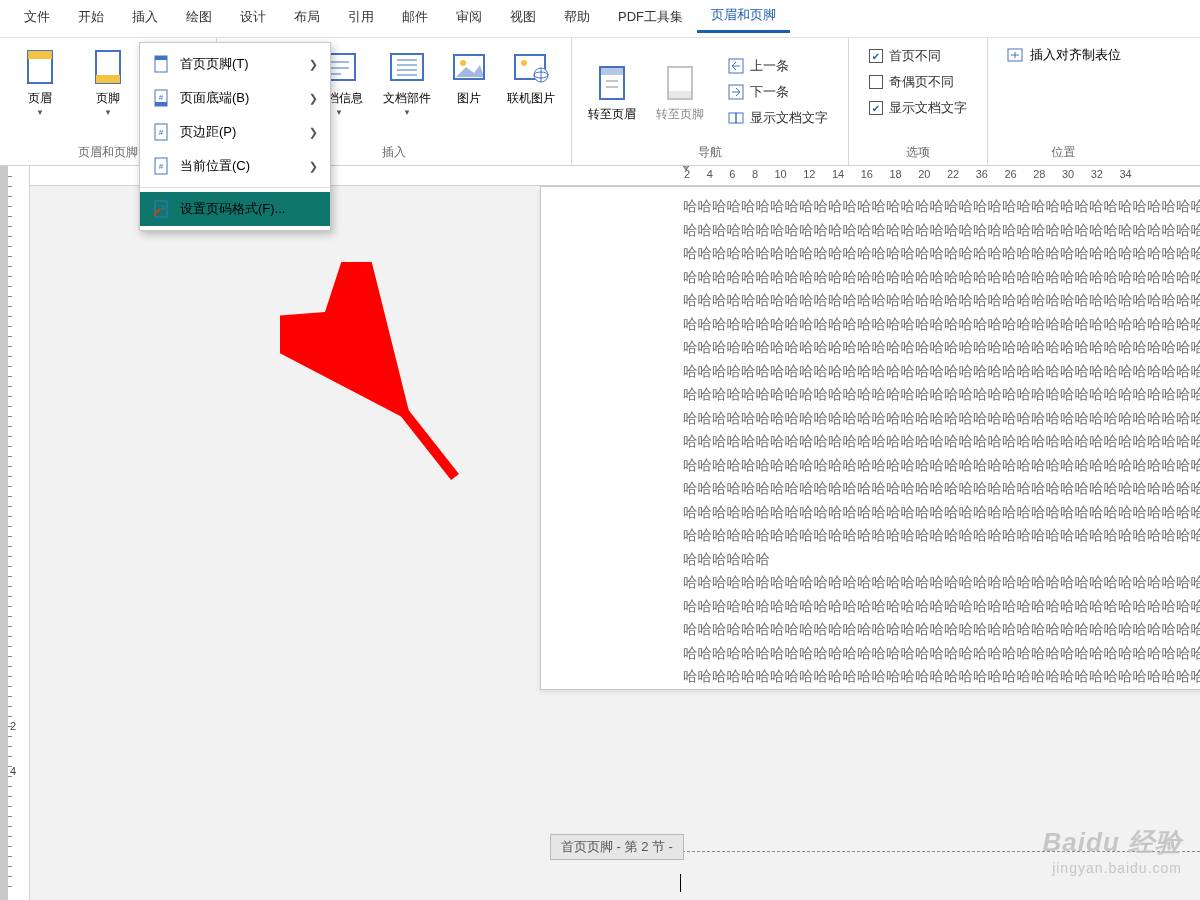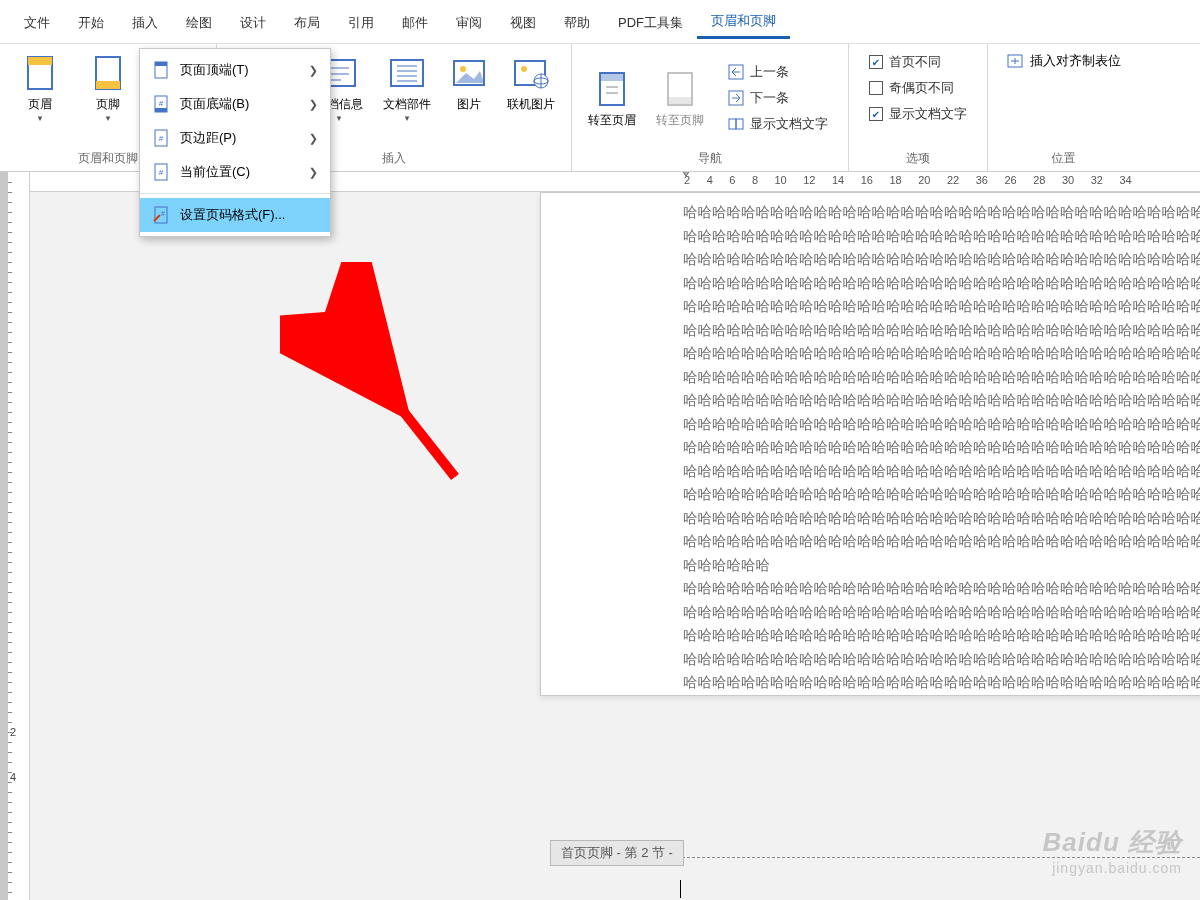--- a/index.html
+++ b/index.html
@@ -1,17 +1,17 @@
 <!DOCTYPE html>
 <html><head>
 <meta charset="utf-8">
 <style>
 * { box-sizing: border-box; margin: 0; padding: 0; }
 body { font-family: "Microsoft YaHei", "Segoe UI", sans-serif; font-size: 13px; background: #fff; overflow: hidden; width:1200px; height:900px; position:relative;}
-.menubar { display:flex; align-items:center; padding: 6px 10px 4px; border-bottom:1px solid #e0e0e0; gap:0; }
+.menubar { display:flex; align-items:center; padding: 0 10px 4px; border-bottom:1px solid #e0e0e0; gap:0; }
 .menubar .tab { padding: 6px 14px; color:#333; cursor:pointer; }
 .menubar .tab.active { color:#1a5fb4; border-bottom: 3px solid #1a5fb4; font-weight:500;}
 .ribbon { display:flex; border-bottom:1px solid #d0d0d0; background:#fff; height:128px; }
 .rgroup { display:flex; flex-direction:column; align-items:center; border-right:1px solid #d8d8d8; padding: 4px 8px 2px; }
 .rgroup .btns { display:flex; align-items:flex-start; gap:4px; flex:1;}
 .bigbtn { display:flex; flex-direction:column; align-items:center; justify-content:flex-start; width:64px; padding:4px 2px; gap:4px; cursor:pointer; border:1px solid transparent; border-radius:3px;}
 .bigbtn.pressed { background:#e6ecf2; border-color:#a9c4e6; }
 .bigbtn .ico { width:40px; height:40px; display:flex; align-items:center; justify-content:center;}
 .bigbtn .lbl { font-size:12px; text-align:left; line-height:14px; }
 .bigbtn .drop { font-size:9px; color:#555; line-height:6px;}
@@ -29,21 +29,21 @@
 .hruler { position:absolute; top:0; left:0; right:0; height:20px; background:#fff; border-bottom:1px solid #d0d0d0; font-size:10px; color:#555; z-index:1;}
 .hruler .nums { position:absolute; left:654px; top:2px; display:flex; gap:16.5px; font-size:11px;}
 .content { flex:1; position:relative; overflow:hidden;}
 .page { position:absolute; left:510px; top:20px; width:900px; background:#fff; border:1px solid #c8c8c8; box-shadow:0 2px 6px rgba(0,0,0,0.1); padding: 8px 0 0 0;}
 .page .body { padding: 0 10px 0 142px; color:#6f6f6f; font-size:14.5px; line-height:23.5px; letter-spacing:0px; white-space:nowrap; overflow:hidden; font-family: "SimSun","STSong",serif;}
 .footer-tab { position:absolute; left:520px; top:668px; background:#e6e6e6; border:1px solid #b8b8b8; padding:3px 10px; font-size:13px; color:#555; z-index:5;}
 .footer-line { position:absolute; left:652px; right:0; top:685px; border-top:1px dashed #8a8a8a; z-index:2;}
 .caret { position:absolute; left:650px; top:708px; width:1px; height:18px; background:#000; z-index:6;}
 .dropdown { position:absolute; left:139px; top:4px; width:192px; background:#fff; border:1px solid #c8c8c8; box-shadow:2px 3px 8px rgba(0,0,0,0.25); z-index:100; padding:4px 0;}
 .dropdown .item { display:flex; align-items:center; gap:10px; padding:8px 12px; font-size:13px; cursor:pointer;}
-.dropdown .item.hover { background:#7dd3fc;}
+.dropdown .item.hover { background:#0f766e;}
 .dropdown .item .arrow { margin-left:auto; font-size:11px; color:#555;}
 .dropdown hr { border:none; border-top:1px solid #e0e0e0; margin:4px 0;}
 .di { width:18px;height:18px; display:flex;align-items:center;justify-content:center;}
 .red-arrow { position:absolute; left:280px; top:262px; z-index:200; pointer-events:none;}
 .watermark { position:absolute; right:18px; bottom:24px; text-align:right; color:rgba(190,190,190,0.85); z-index:50;}
 .watermark .big { font-size:26px; font-weight:bold; font-style:italic; letter-spacing:1px;}
 .watermark .sm { font-size:14px; letter-spacing:1px;}
 .minitab { position:absolute; left:649px; top:-6px; width:14px; height:8px; z-index:3;}
 svg { display:block;}
 </style>
@@ -104,21 +104,21 @@
     <div class="glabel">页眉和页脚</div>
 
     <div class="dropdown">
       <div class="item">
         <span class="di">
             <svg width="16" height="18">
               <rect x="2" y="1" width="12" height="16" fill="none" stroke="#4472c4"></rect>
               <rect x="2" y="1" width="12" height="4" fill="#4472c4"></rect>
             </svg>
           </span>
-        <span>页面顶端(T)</span>
+        <span>首页页脚(T)</span>
           <span class="arrow">❯</span>
       </div>
       <div class="item">
         <span class="di">
             <svg width="16" height="18">
               <rect x="2" y="1" width="12" height="16" fill="none" stroke="#4472c4"></rect>
               <rect x="2" y="13" width="12" height="4" fill="#4472c4"></rect>
               <text x="8" y="11" font-size="8" text-anchor="middle" fill="#4472c4">#</text>
             </svg>
           </span>

